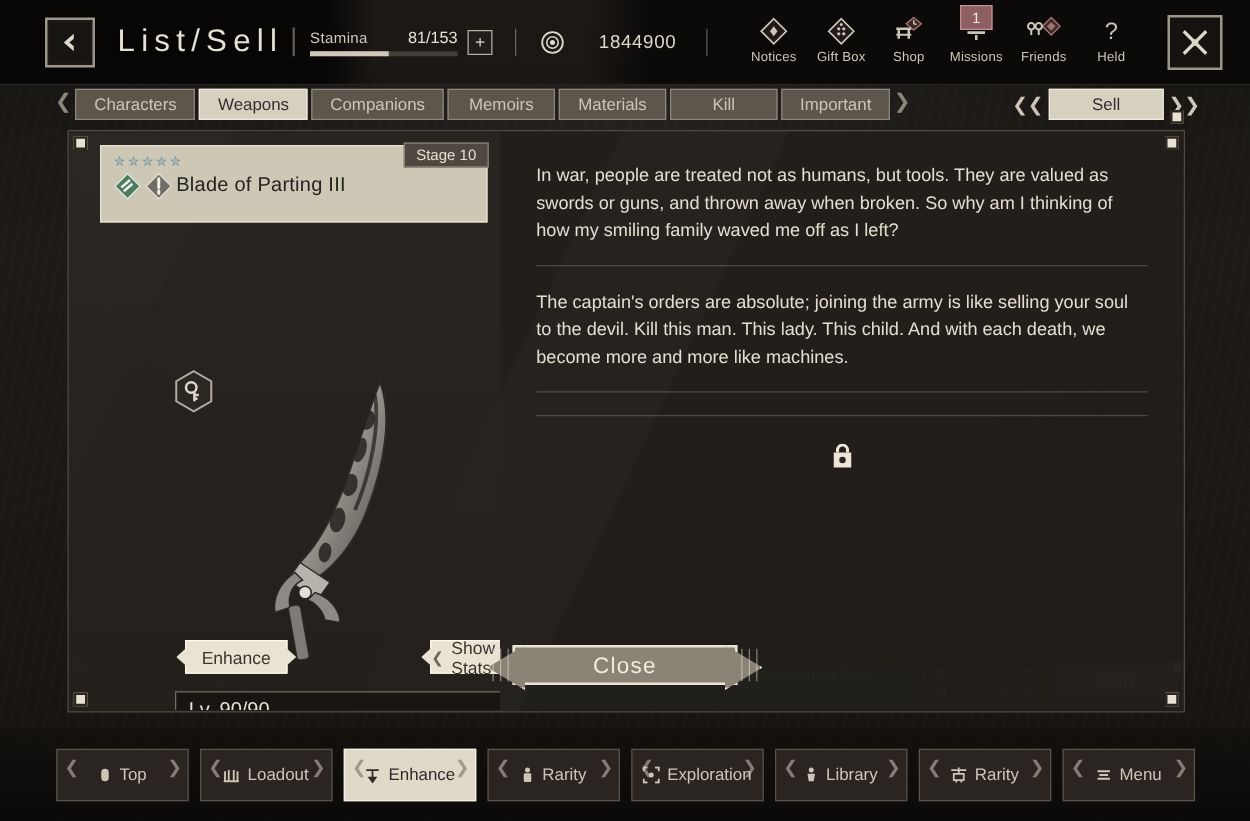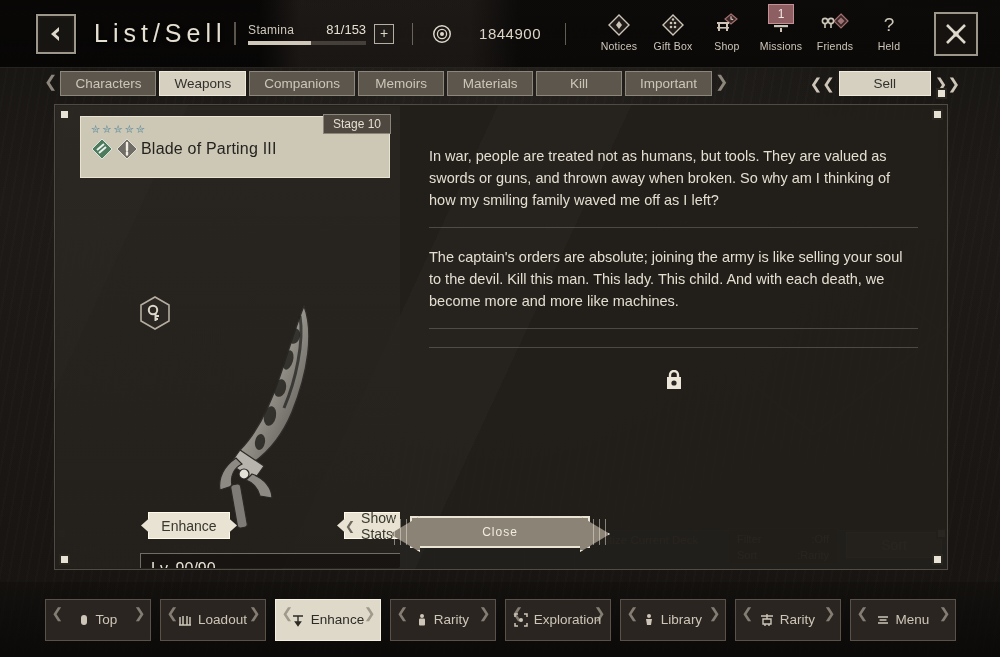--- a/index.html
+++ b/index.html
@@ -256,38 +256,37 @@
     z-index:4; padding:6px 10px;
   }
   .lv-top{ display:flex; justify-content:space-between; align-items:center;}
   .lv-text{ font-size:16px; color:#e8e2d4;}
   .lv-dia{ font-size:13px; color:#ece6d6; letter-spacing:1px;}
 
   
   .right-pane{
     position:absolute; left:346px; top:1px; right:1px; bottom:1px;
     padding:24px 28px 0 28px;
-    margin-top:15px;
   }
   .para{
     font-size:14.5px; line-height:22px; color:#e4ded0;
     padding-bottom:16px;
   }
   .hr{ height:1px; background:rgba(180,172,158,.30); margin-bottom:18px;}
   .lock-mid{ display:flex; justify-content:center; margin-top:22px;}
 
   .close-wrap{
     position:absolute; left:410px; top:516px; z-index:8;
     width:180px; height:32px;
   }
   .close-btn{
     position:absolute; inset:0;
     background:#8a8376; border:2px solid #e9e4d4;
     display:flex; align-items:center; justify-content:center;
-    color:#f2ece0; font-size:12px; letter-spacing:1px; cursor:pointer;
+    color:#f2ece0; font-size:18px; letter-spacing:1px; cursor:pointer;
   }
   .close-btn::before, .close-btn::after{
     content:""; position:absolute; top:-2px; width:28px; height:32px;
     background:#8a8376; border-top:2px solid #e9e4d4; border-bottom:2px solid #e9e4d4;
   }
   .close-btn::before{ left:-22px; clip-path: polygon(100% 0,100% 100%,0 50%);
     border-left:2px solid #e9e4d4;}
   .close-btn::after{ right:-22px; clip-path: polygon(0 0,0 100%,100% 50%);
     border-right:2px solid #e9e4d4;}
   .cstripe{ position:absolute; top:3px; width:1px; height:26px; background:rgba(235,230,215,.5); z-index:3;}

